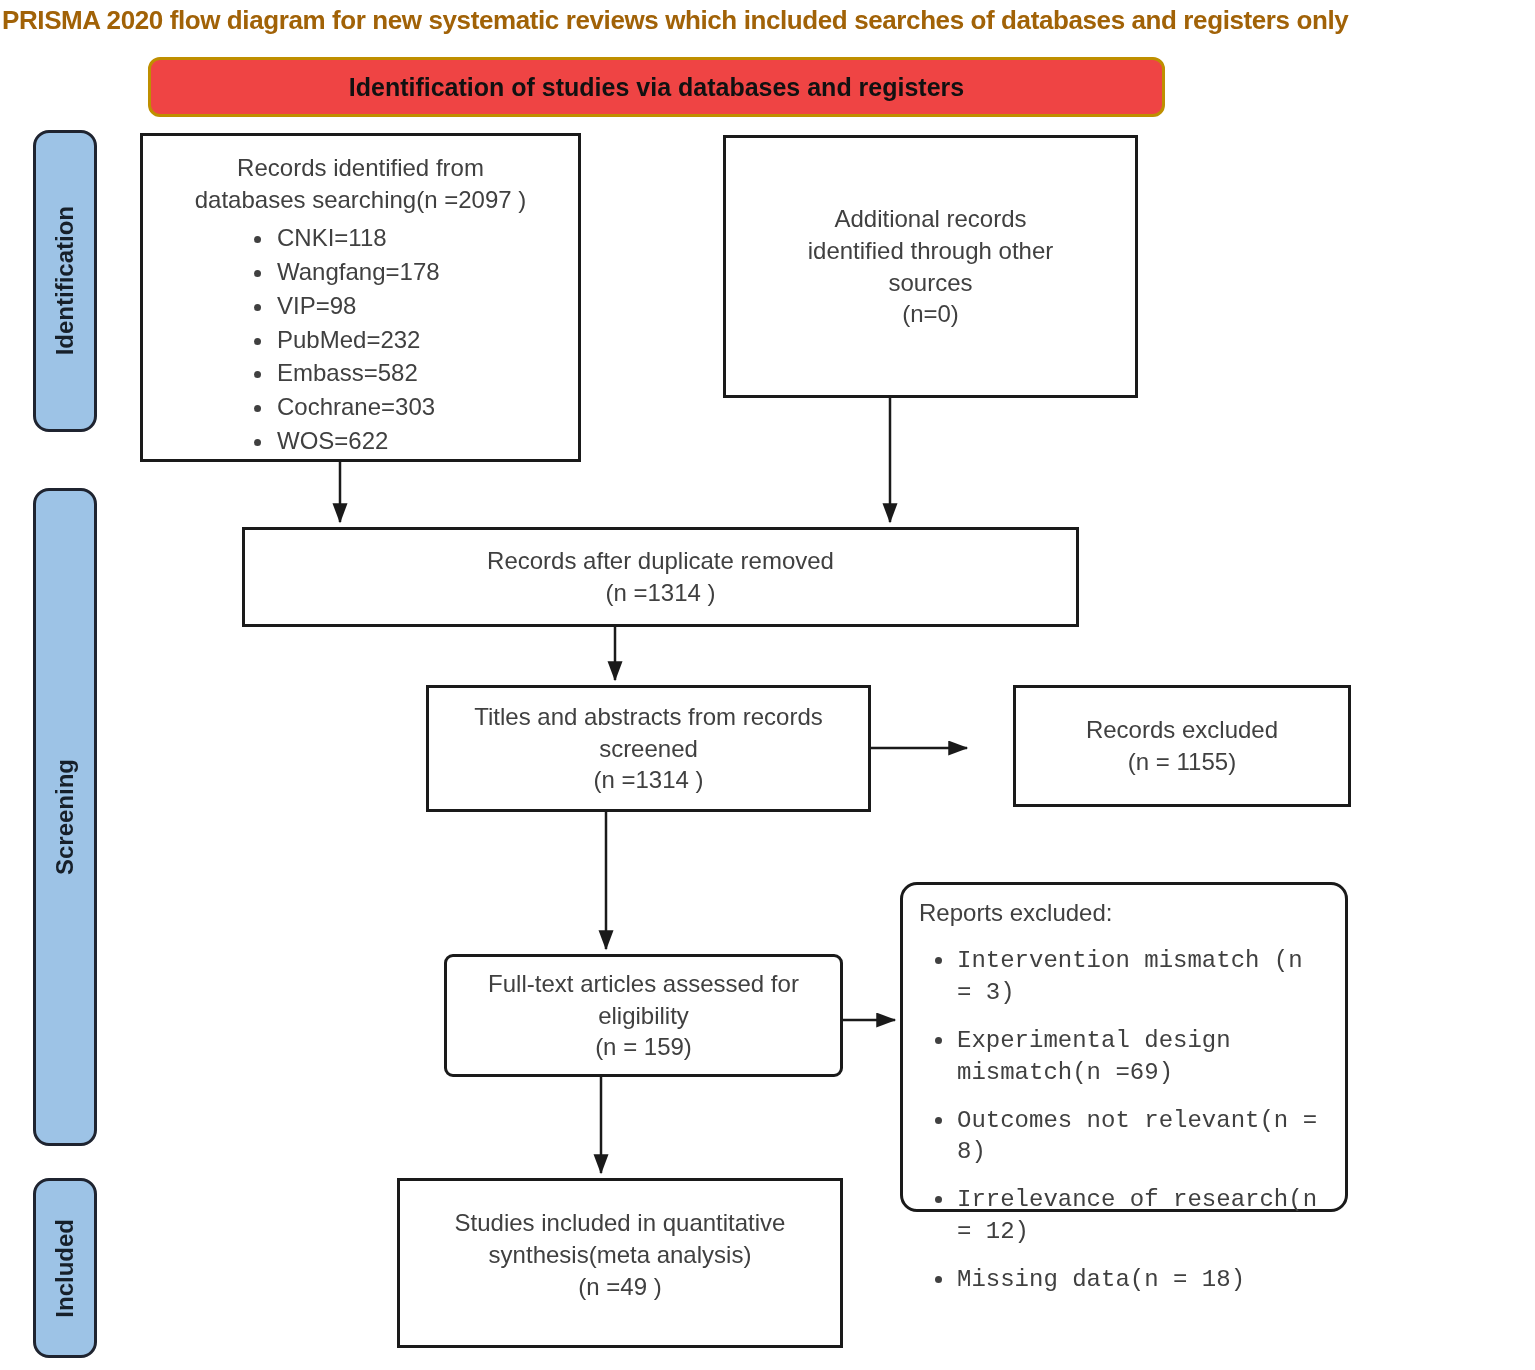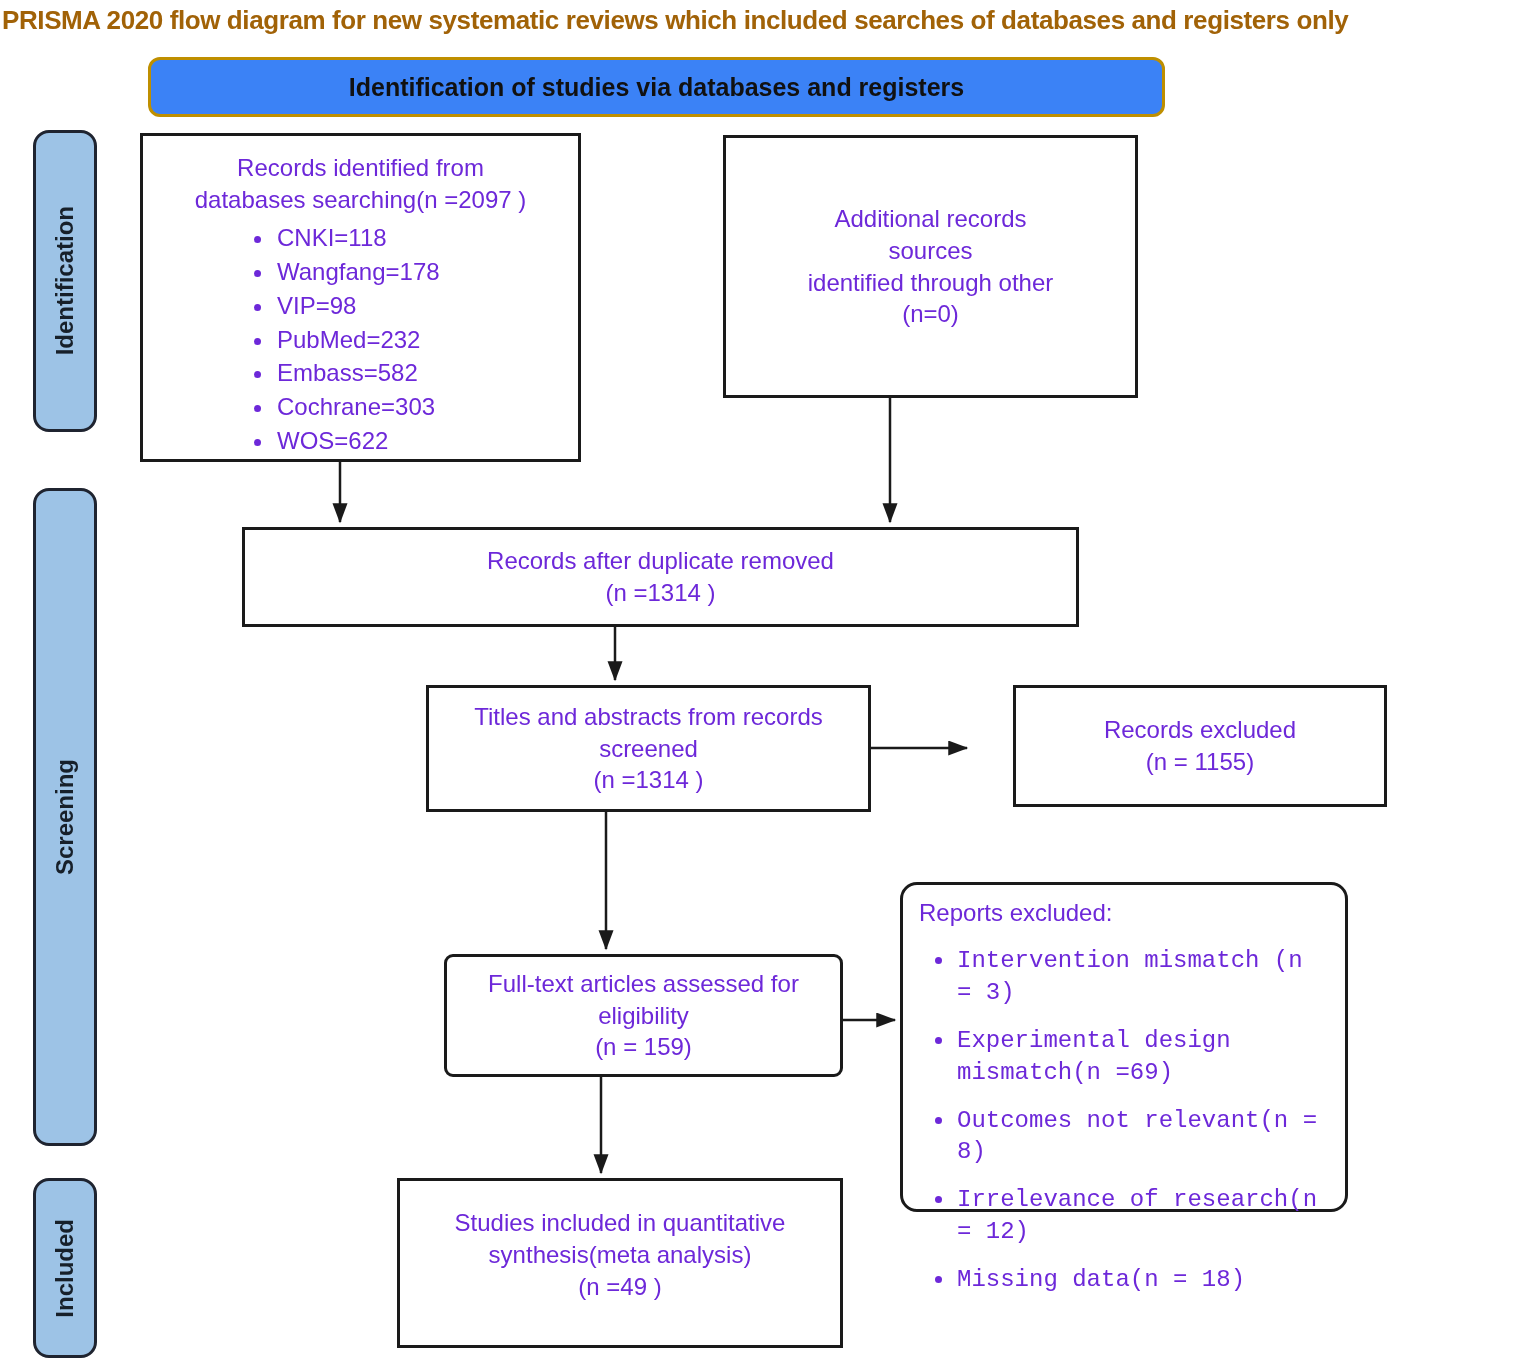--- a/index.html
+++ b/index.html
@@ -7,36 +7,36 @@
     position:relative;width:1535px;height:1370px;background:#ffffff;
     font-family:"Liberation Sans", sans-serif;color:#262626;overflow:hidden;
   }
   .page-title{
     position:absolute;left:2px;top:5px;width:1533px;
     font-size:26px;font-weight:bold;color:#a16207;letter-spacing:-0.4px;
     white-space:nowrap;
   }
   .banner{
     position:absolute;left:148px;top:57px;width:1017px;height:60px;
-    background:#3b82f6;border:3px solid #BF8F00;border-radius:12px;
+    background:#ef4444;border:3px solid #BF8F00;border-radius:12px;
     display:flex;align-items:center;justify-content:center;box-sizing:border-box;
     font-size:25px;font-weight:bold;color:#111111;
   }
   .stage{
     position:absolute;left:33px;width:64px;background:#9DC3E6;
     border:3px solid #1F2430;border-radius:16px;box-sizing:border-box;
     display:flex;align-items:center;justify-content:center;
   }
   .stage span{
     writing-mode:vertical-rl;transform:rotate(180deg);
     font-size:24px;font-weight:bold;color:#17202A;white-space:nowrap;
   }
   .box{
     position:absolute;background:#ffffff;border:3px solid #1A1A1A;
-    box-sizing:border-box;font-size:24px;line-height:1.33;color:#6d28d9;
+    box-sizing:border-box;font-size:24px;line-height:1.33;color:#404040;
   }
   .center-box{display:flex;flex-direction:column;justify-content:center;text-align:center;padding:4px 8px;margin-left:41px;}
   .top-box{display:flex;flex-direction:column;justify-content:flex-start;text-align:center;}
   .box ul{margin:4px 0 0 0;padding-left:132px;text-align:left;list-style:disc;}
   .box ul li{padding-left:2px;margin:2px 0;}
   #box-reports{padding:12px 16px;text-align:left;border-radius:17px;}
   #box-reports ul{margin:2px 0 0 0;padding-left:36px;}
   #box-reports ul li{margin:16px 0;font-family:Liberation Mono, monospace;}
   #box-identified{padding-top:16px;}
   #box-studies{padding-top:26px;}
@@ -87,37 +87,37 @@
       <li>VIP=98</li>
       <li>PubMed=232</li>
       <li>Embass=582</li>
       <li>Cochrane=303</li>
       <li>WOS=622</li>
     </ul>
   </div>
 
   <div class="box center-box" style="left:682px;top:135px;width:415px;height:263px;">
     <div>Additional records</div>
+    <div>identified through other</div>
     <div>sources</div>
-    <div>identified through other</div>
     <div>(n=0)</div>
   </div>
 
   <div class="box center-box" style="left:201px;top:527px;width:837px;height:100px;">
     <div>Records after duplicate removed</div>
     <div>(n =1314 )</div>
   </div>
 
   <div class="box center-box" style="left:385px;top:685px;width:445px;height:127px;">
     <div>Titles and abstracts from records</div>
     <div>screened</div>
     <div>(n =1314 )</div>
   </div>
 
-  <div class="box center-box" style="left:972px;top:685px;width:374px;height:122px;">
+  <div class="box center-box" style="left:972px;top:685px;width:338px;height:122px;">
     <div>Records excluded</div>
     <div>(n = 1155)</div>
   </div>
 
   <div class="box center-box" style="left:403px;top:954px;width:399px;height:123px;border-radius:9px;">
     <div>Full-text articles assessed for</div>
     <div>eligibility</div>
     <div>(n = 159)</div>
   </div>
 

